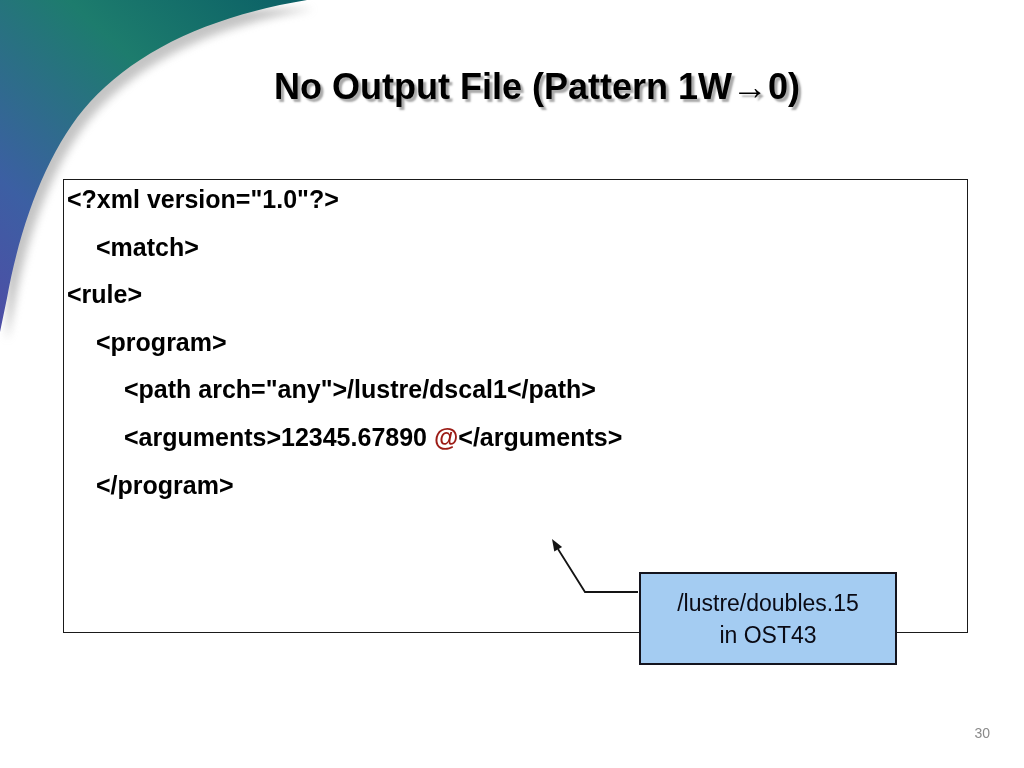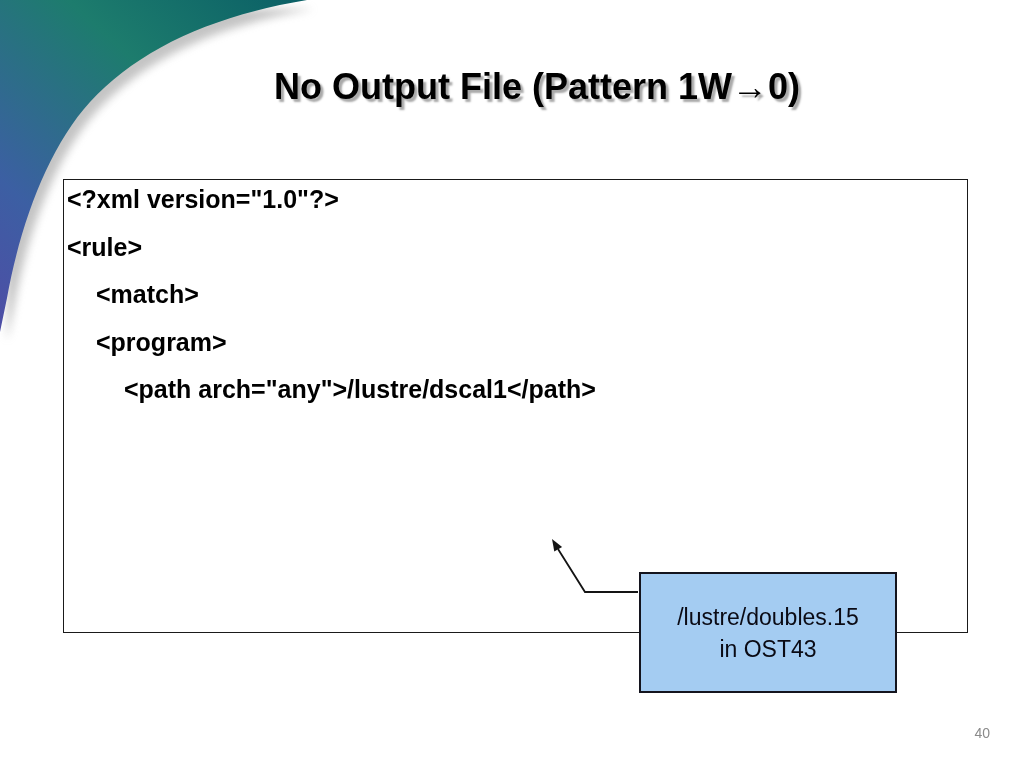--- a/index.html
+++ b/index.html
@@ -64,21 +64,21 @@
     left: 0; top: 0;
     width: 1024px; height: 768px;
     z-index: 2;
     pointer-events: none;
   }
 
   
   .callout {
     position: absolute;
     left: 639px; top: 572px;
-    width: 258px; height: 121px;
+    width: 258px; height: 93px;
     border: 2px solid #14141e;
     display: flex;
     flex-direction: column;
     align-items: center;
     justify-content: center;
     z-index: 3;
   }
   .callout-line {
     font-size: 23px;
     font-weight: normal;
@@ -114,30 +114,32 @@
   </defs>
   <path d="M0,0 L307,0 C210,16 138,50 90,102 C48,148 20,225 7,298 L0,332 Z" transform="translate(7,9)" fill="#949494" opacity="0.55" filter="url(#softBlur)"></path>
   <path d="M0,0 L307,0 C210,16 138,50 90,102 C48,148 20,225 7,298 L0,332 Z" fill="url(#cornerGrad)"></path>
 </svg>
 
 <div class="slide-title">No Output File (Pattern 1W→0)</div>
 
 <div class="code-box">
   <div class="code-lines" id="code-lines">
       <div class="code-line indent-0"><span>&lt;?xml version="1.0"?&gt;</span></div>
+      <div class="code-line indent-1"><span>&lt;match&gt;</span></div>
       <div class="code-line indent-0"><span>&lt;rule&gt;</span></div>
-      <div class="code-line indent-1"><span>&lt;match&gt;</span></div>
       <div class="code-line indent-1"><span>&lt;program&gt;</span></div>
       <div class="code-line indent-2"><span>&lt;path arch="any"&gt;/lustre/dscal1&lt;/path&gt;</span></div>
+      <div class="code-line indent-2"><span>&lt;arguments&gt;12345.67890 </span><span style="color: rgb(155, 27, 21);">@</span><span>&lt;/arguments&gt;</span></div>
+      <div class="code-line indent-1"><span>&lt;/program&gt;</span></div>
     </div>
 </div>
 
 <svg class="arrow-svg" viewBox="0 0 1024 768" xmlns="http://www.w3.org/2000/svg" aria-hidden="true">
   <polyline points="638,592 585,592 558,549" fill="none" stroke="#141414" stroke-width="1.8"></polyline>
   <polygon points="552,539 562.1,547 554.3,551.6" fill="#141414"></polygon>
 </svg>
 
 <div class="callout" style="background: rgb(164, 204, 242);">
   <div class="callout-line">/lustre/doubles.15</div>
   <div class="callout-line">in OST43</div>
 </div>
 
-<div class="page-number">40</div>
+<div class="page-number">30</div>
 
 </body></html>

